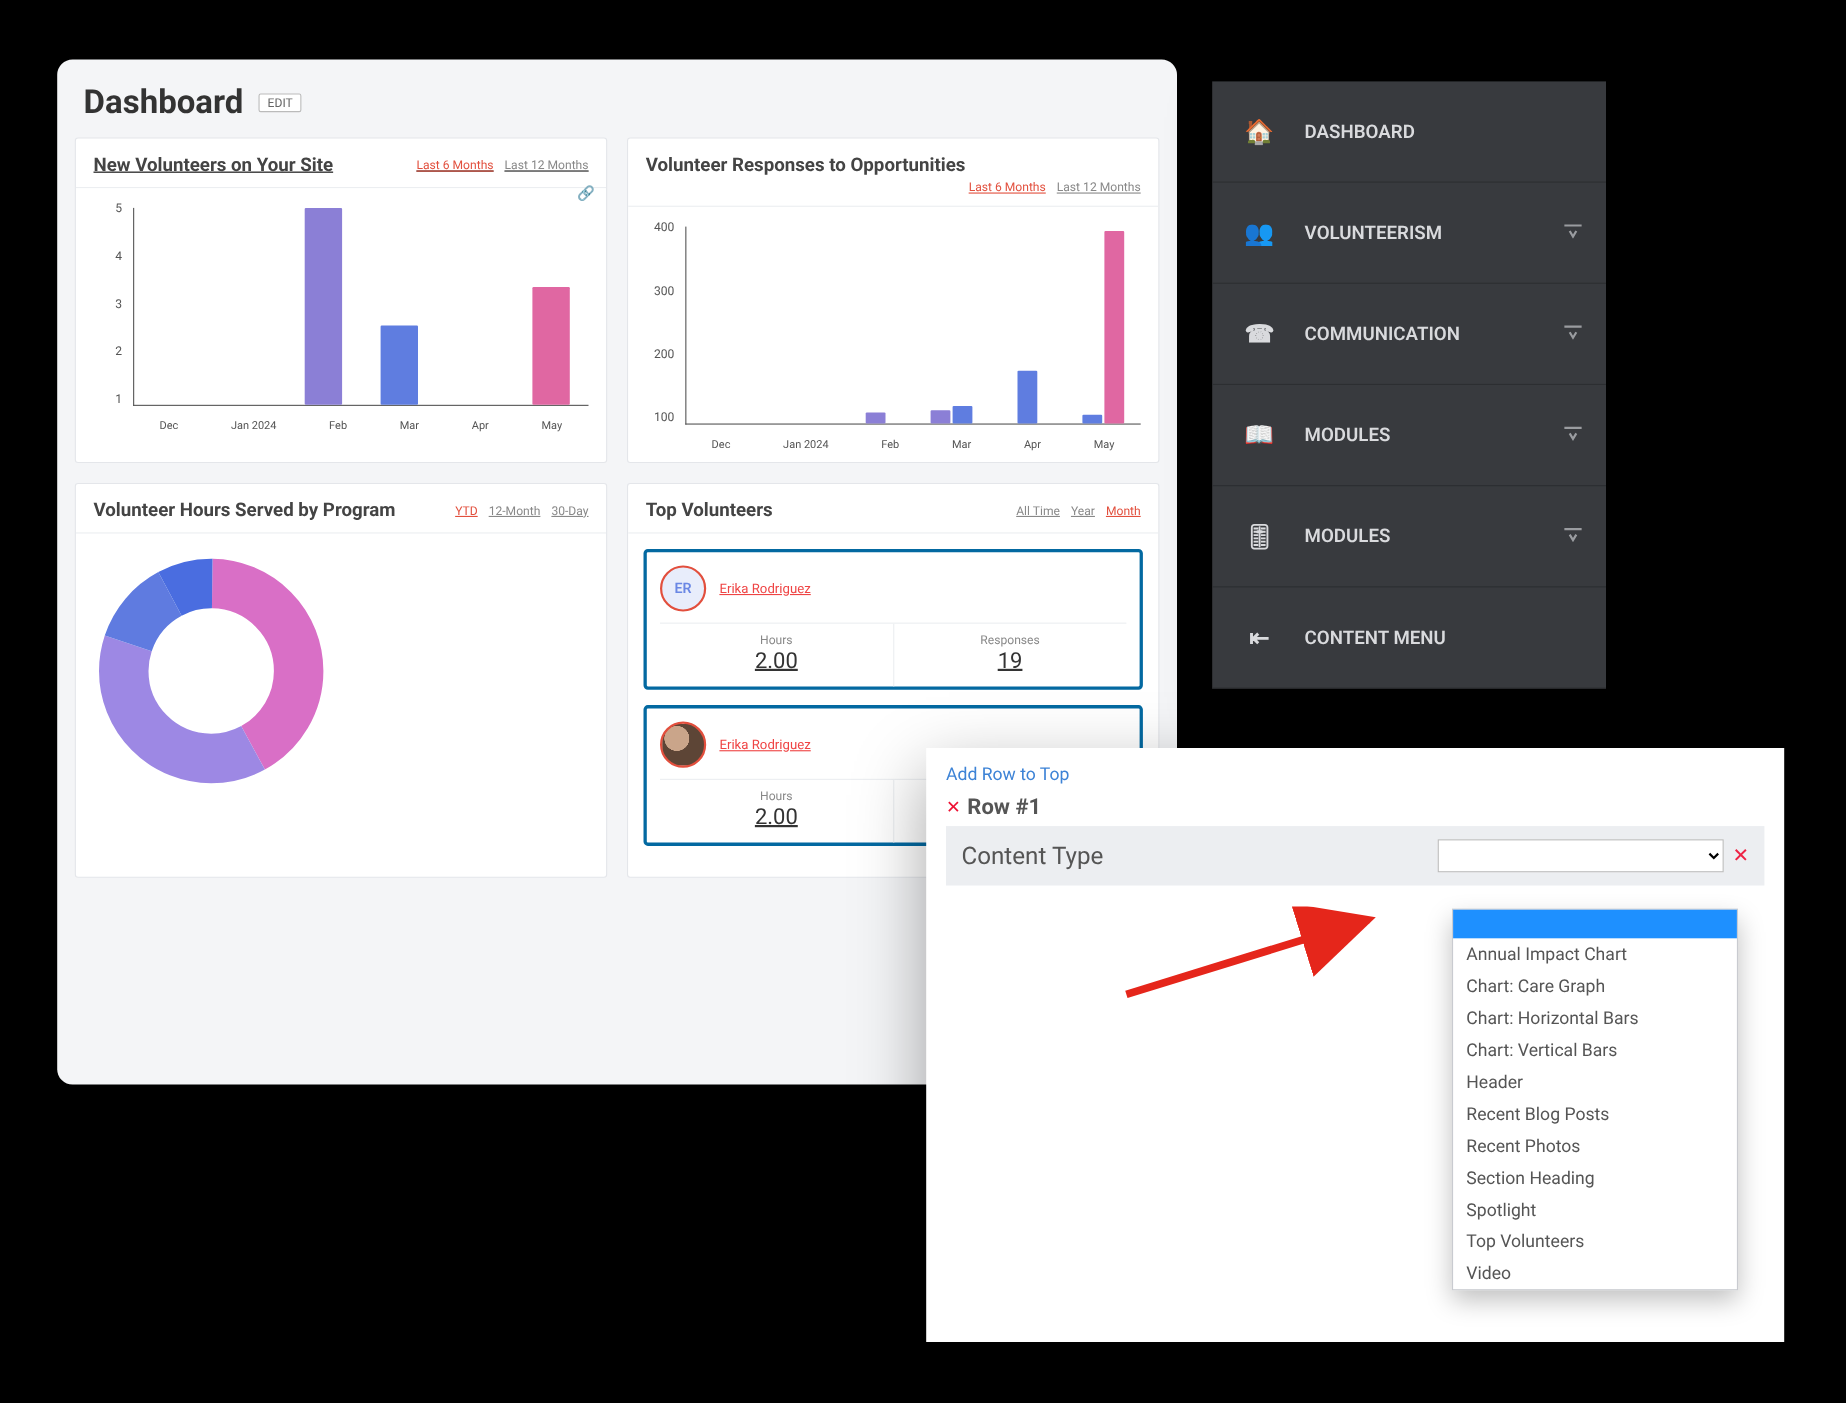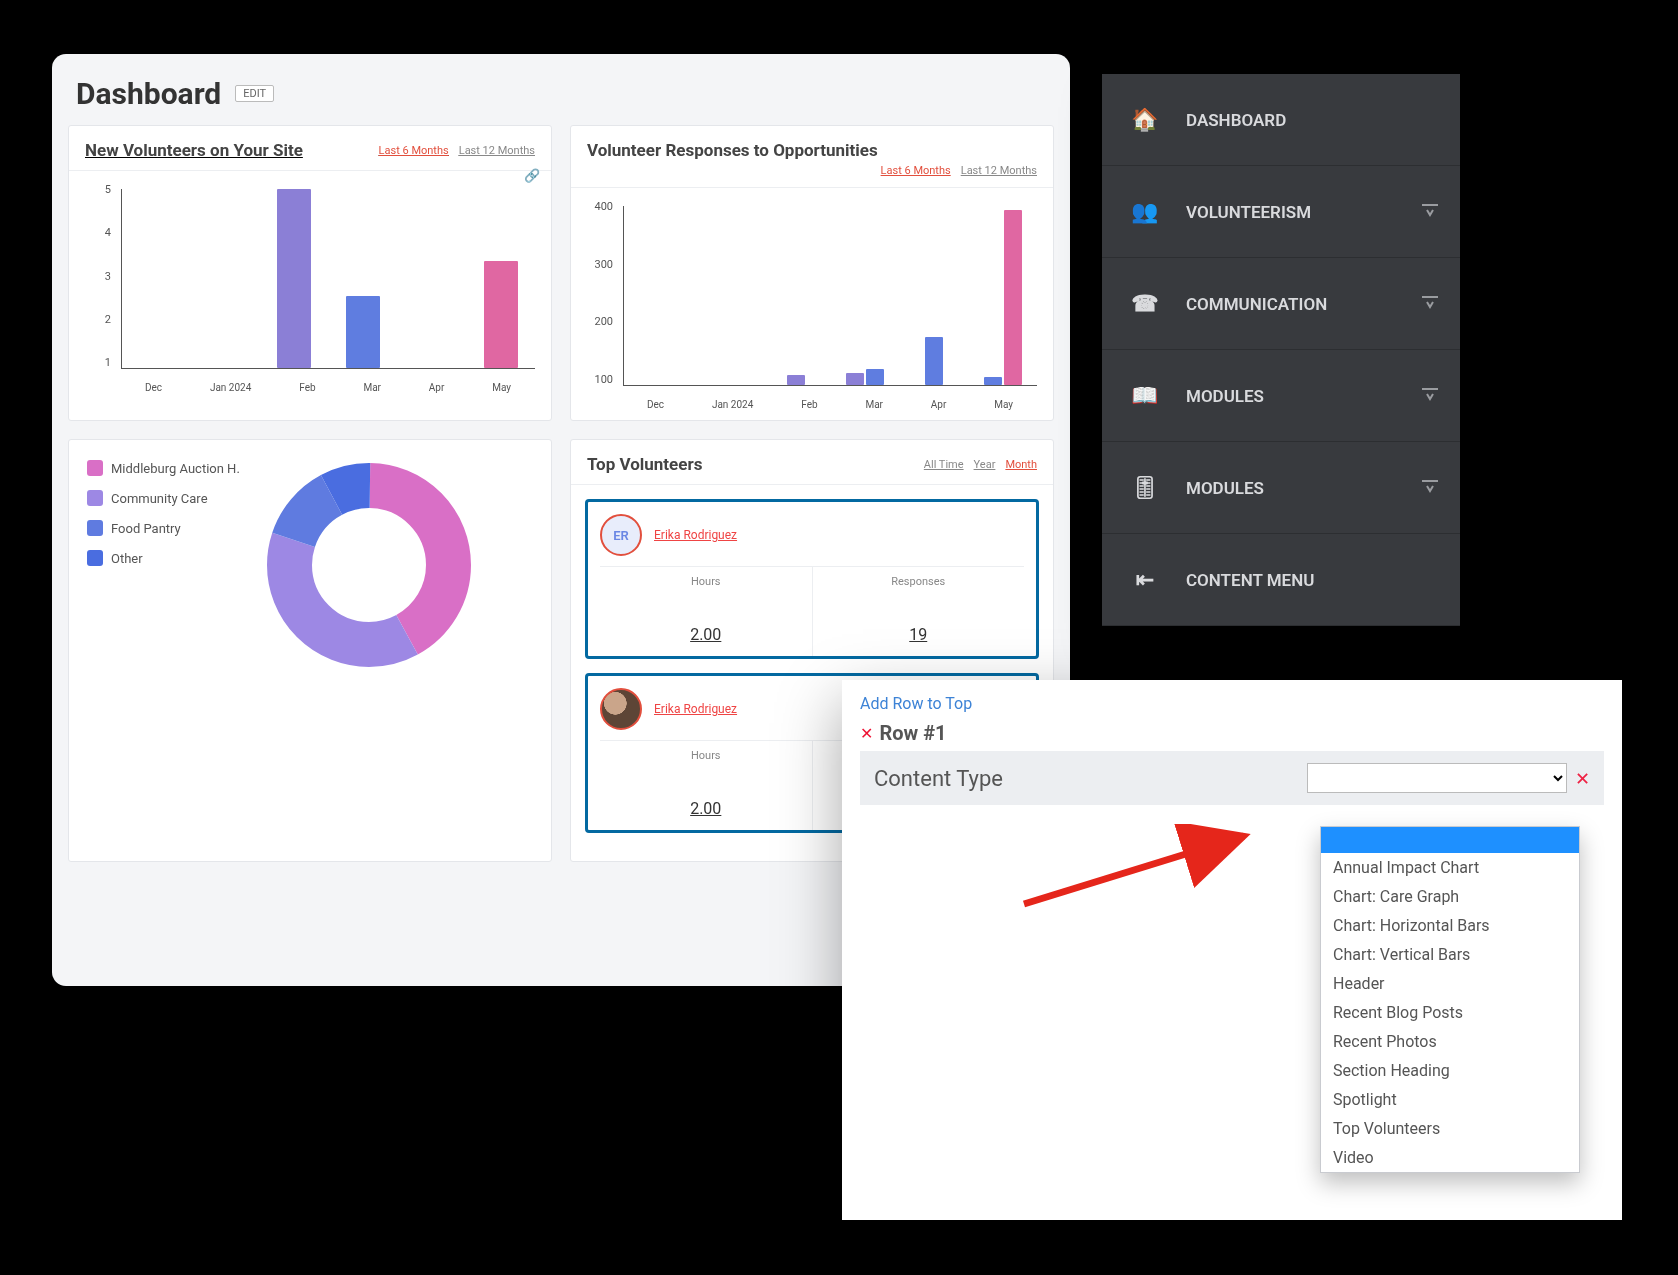--- a/index.html
+++ b/index.html
@@ -47,21 +47,21 @@
 .top-vols .card-body{padding:14px;}
 .vol{border:3px solid #0369a1;border-radius:4px;margin-bottom:14px;padding:12px 12px 0;}
 .vol-top{display:flex;align-items:center;gap:12px;margin-bottom:10px;}
 .avatar{width:42px;height:42px;border-radius:50%;border:2px solid #e24f3d;display:flex;align-items:center;justify-content:center;font-size:13px;font-weight:600;color:#6a87e4;background:#e8edfb;}
 .avatar.img{background:radial-gradient(circle at 35% 35%,#caa58a 0 32%,#5d4536 33% 100%);}
 .vol-name{font-size:12px;color:#ef4444;text-decoration:underline;cursor:pointer;}
 .vol-stats{display:flex;border-top:1px solid #eceef1;}
 .stat{flex:1;text-align:center;padding:8px 0 12px;}
 .stat + .stat{border-left:1px solid #eceef1;}
 .stat-label{font-size:11px;color:#888;}
-.stat-val{font-size:16px;color:#333;text-decoration:underline;cursor:pointer;margin-top:37px;}
+.stat-val{font-size:20px;color:#333;text-decoration:underline;cursor:pointer;}
 
 
 .sidebar{position:absolute;left:1102px;top:74px;width:358px;background:#383a3e;box-shadow:0 0 0 3px #000,0 20px 36px rgba(0,0,0,.4);}
 .nav-item{display:flex;align-items:center;height:92px;padding:0 26px;color:#d9dadd;font-size:17px;font-weight:600;border-bottom:1px solid #2c2e31;cursor:pointer;position:relative;}
 .nav-ico{width:34px;font-size:22px;color:#d9dadd;margin-right:24px;text-align:center;}
 .collapse-ico{position:absolute;right:22px;font-size:15px;color:#9a9ca0;}
 
 
 .popup{position:absolute;left:842px;top:680px;width:780px;height:540px;background:#fff;box-shadow:0 22px 60px rgba(0,0,0,.35);padding:14px 18px 18px;}
 .add-link{color:#3d83d6;font-size:16px;cursor:pointer;}
@@ -172,39 +172,29 @@
               <span>May</span>
             </div>
           </div>
       </div>
     </div>
   </div>
 
   <div class="card-row">
 
     <div class="card donut-card">
+      <div class="card-head">
+        <span class="card-title">Volunteer Hours Served by Program</span>
+        <span class="range-links">
+          <a class="active">YTD</a>
+          <a>12-Month</a>
+          <a>30-Day</a>
+        </span>
+      </div>
       <div class="card-body">
-        <div class="legend">
-          <div class="legend-item">
-              <span class="swatch sw-pink"></span>
-              <span>Middleburg Auction H.</span>
-            </div>
-          <div class="legend-item">
-              <span class="swatch sw-purple"></span>
-              <span>Community Care</span>
-            </div>
-          <div class="legend-item">
-              <span class="swatch sw-blue"></span>
-              <span>Food Pantry</span>
-            </div>
-          <div class="legend-item">
-              <span class="swatch sw-blue2"></span>
-              <span>Other</span>
-            </div>
-        </div>
         <svg width="210" height="210" viewBox="0 0 42 42">
           <circle cx="21" cy="21" r="15.9" fill="none" stroke="#d96fc6" stroke-width="9" stroke-dasharray="42 58" stroke-dashoffset="25"></circle>
           <circle cx="21" cy="21" r="15.9" fill="none" stroke="#9d88e4" stroke-width="9" stroke-dasharray="38 62" stroke-dashoffset="83"></circle>
           <circle cx="21" cy="21" r="15.9" fill="none" stroke="#5f7be0" stroke-width="9" stroke-dasharray="12 88" stroke-dashoffset="45"></circle>
           <circle cx="21" cy="21" r="15.9" fill="none" stroke="#4a6de0" stroke-width="9" stroke-dasharray="8 92" stroke-dashoffset="33"></circle>
         </svg>
       </div>
     </div>
 
     <div class="card top-vols">

